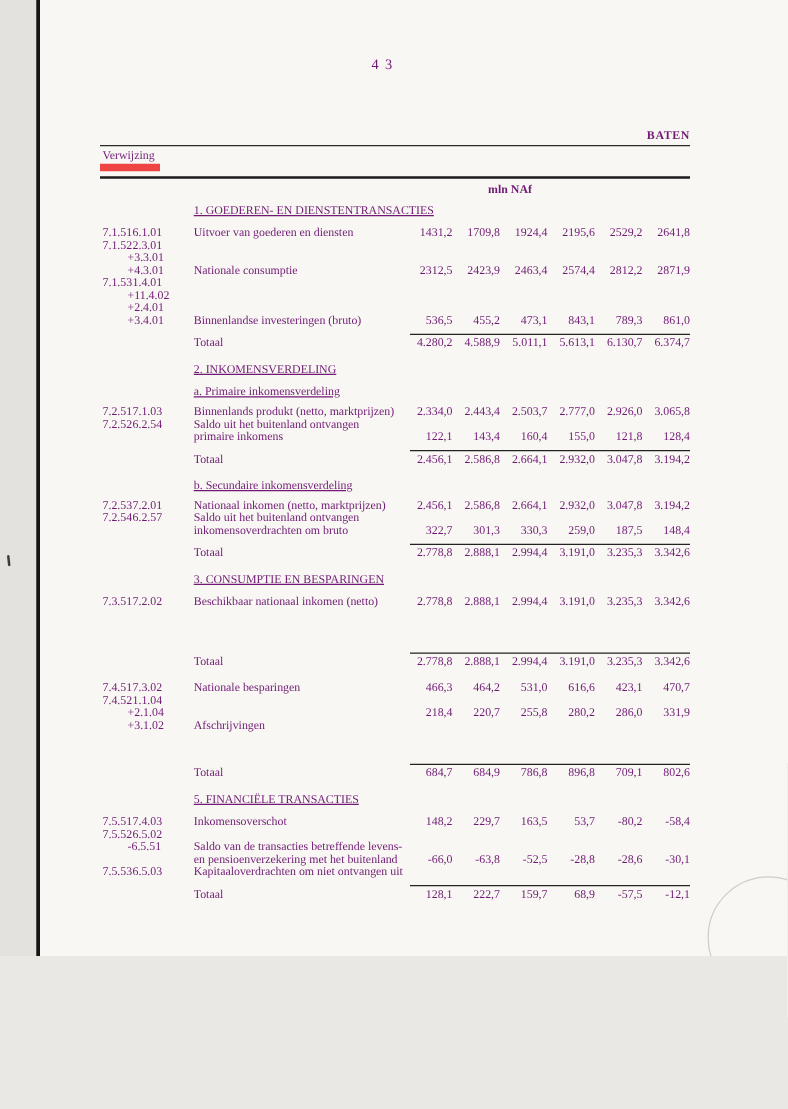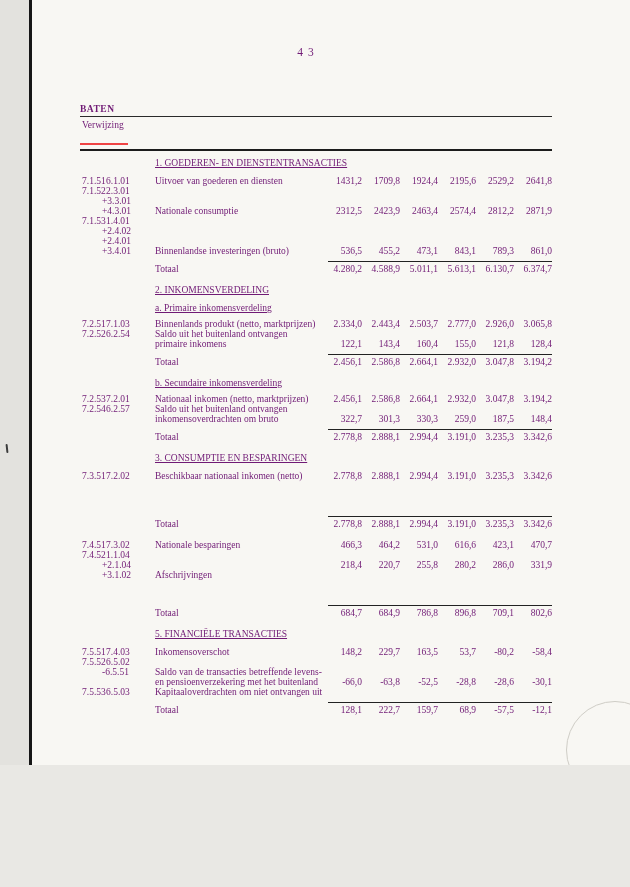--- a/index.html
+++ b/index.html
@@ -8,27 +8,27 @@
     background:#f8f7f3;
     font-family:"Liberation Serif","DejaVu Serif",serif;
     color:#701a75;
   }
   .margin-strip{position:absolute;left:0;top:0;width:29px;height:100%;background:#e3e2de;}
   .binding-line{position:absolute;left:29px;top:0;width:3px;height:100%;background:#161616;}
   .stray-mark{position:absolute;left:6px;top:444px;width:2px;height:9px;background:#3c3c3c;border-radius:1px;transform:rotate(-6deg);}
   .corner-curl{position:absolute;right:-34px;bottom:-34px;width:96px;height:96px;border-radius:50%;border:1px solid #cfcdc6;background:transparent;}
   .page-number{position:absolute;top:46px;left:0;width:616px;text-align:center;font-size:11.5px;letter-spacing:5px;}
   .content{position:absolute;left:80px;top:104px;width:472px;font-size:9.5px;line-height:10px;}
-  .baten{font-weight:bold;font-size:9.5px;letter-spacing:0.5px;}
+  .baten{text-align:right;font-weight:bold;font-size:9.5px;letter-spacing:0.5px;}
   .rule-top{border-top:1px solid #2a2a2a;margin-top:2px;}
   .grid{display:grid;grid-template-columns:26px 49px 169px repeat(6,38px);}
   .c{white-space:nowrap;overflow:visible;}
   .val{text-align:right;}
   .verw-row{margin-top:3px;}
-  .verw{display:inline-block;border-bottom:2px solid #ef4444;padding:0 4px 13px 2px;}
+  .verw{display:inline-block;border-bottom:6px solid #ef4444;padding:0 4px 1px 2px;}
   .hdr-grid{margin-top:2px;align-items:start;}
   .hdr-grid .post-h{padding-left:3px;}
   .rule-thick{border-top:2px solid #1c1c1c;margin-top:4px;}
   .unit{margin:4px 0 1px 214px;width:228px;text-align:center;font-weight:bold;}
   .section-title{margin:11px 0 8px 75px;text-decoration:underline;white-space:nowrap;}
   #rows .section-title:first-child{margin-top:7px;}
   .sub-title{margin:8px 0 6px 75px;text-decoration:underline;white-space:nowrap;}
   .trow{min-height:10px;}
   .trow .post{padding-left:2px;}
   .tp.signed{margin-left:-4px;}
@@ -49,20 +49,21 @@
   <div class="content">
     <div class="baten">BATEN</div>
     <div class="rule-top"></div>
 
     <div class="verw-row">
       <span class="verw">Verwijzing</span>
     </div>
 
 
     <div class="rule-thick"></div>
+    <div class="unit">mln NAf</div>
 
     <div id="rows">
         <div class="section-title">1. GOEDEREN- EN DIENSTENTRANSACTIES</div>
         <div class="grid trow">
           <div class="c post">7.1.51</div>
           <div class="c tp">6.1.01</div>
           <div class="c lbl">Uitvoer van goederen en diensten</div>
           <div class="c val">1431,2</div>
           <div class="c val">1709,8</div>
           <div class="c val">1924,4</div>
@@ -109,21 +110,21 @@
           <div class="c lbl"></div>
           <div class="c val"></div>
           <div class="c val"></div>
           <div class="c val"></div>
           <div class="c val"></div>
           <div class="c val"></div>
           <div class="c val"></div>
         </div>
         <div class="grid trow">
           <div class="c post"></div>
-          <div class="c tp signed">+2.4.02</div>
+          <div class="c tp signed">+11.4.02</div>
           <div class="c lbl"></div>
           <div class="c val"></div>
           <div class="c val"></div>
           <div class="c val"></div>
           <div class="c val"></div>
           <div class="c val"></div>
           <div class="c val"></div>
         </div>
         <div class="grid trow">
           <div class="c post"></div>

